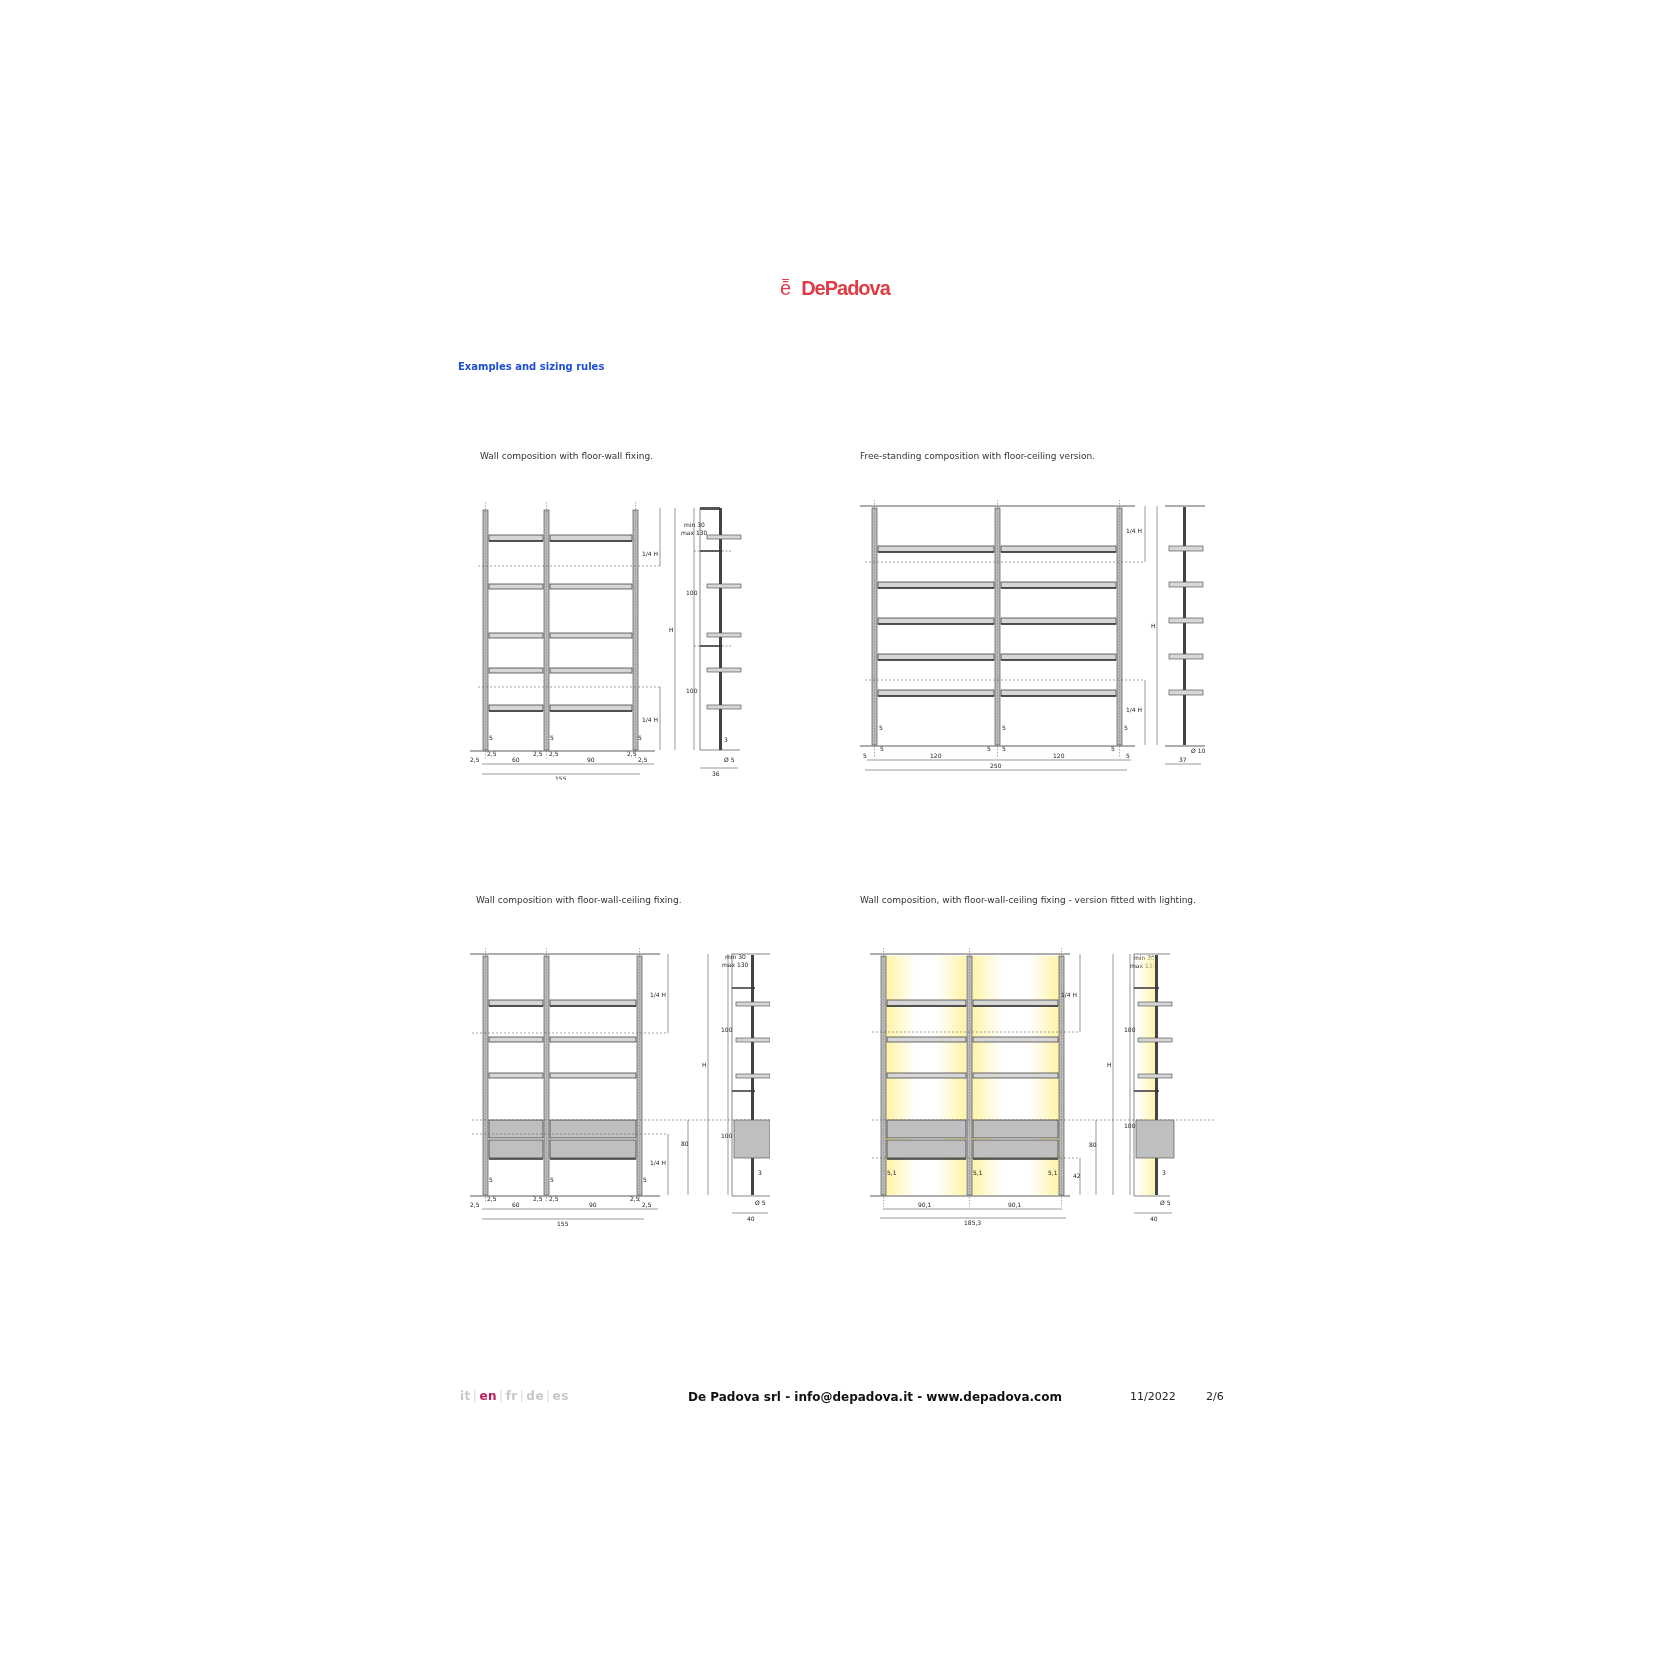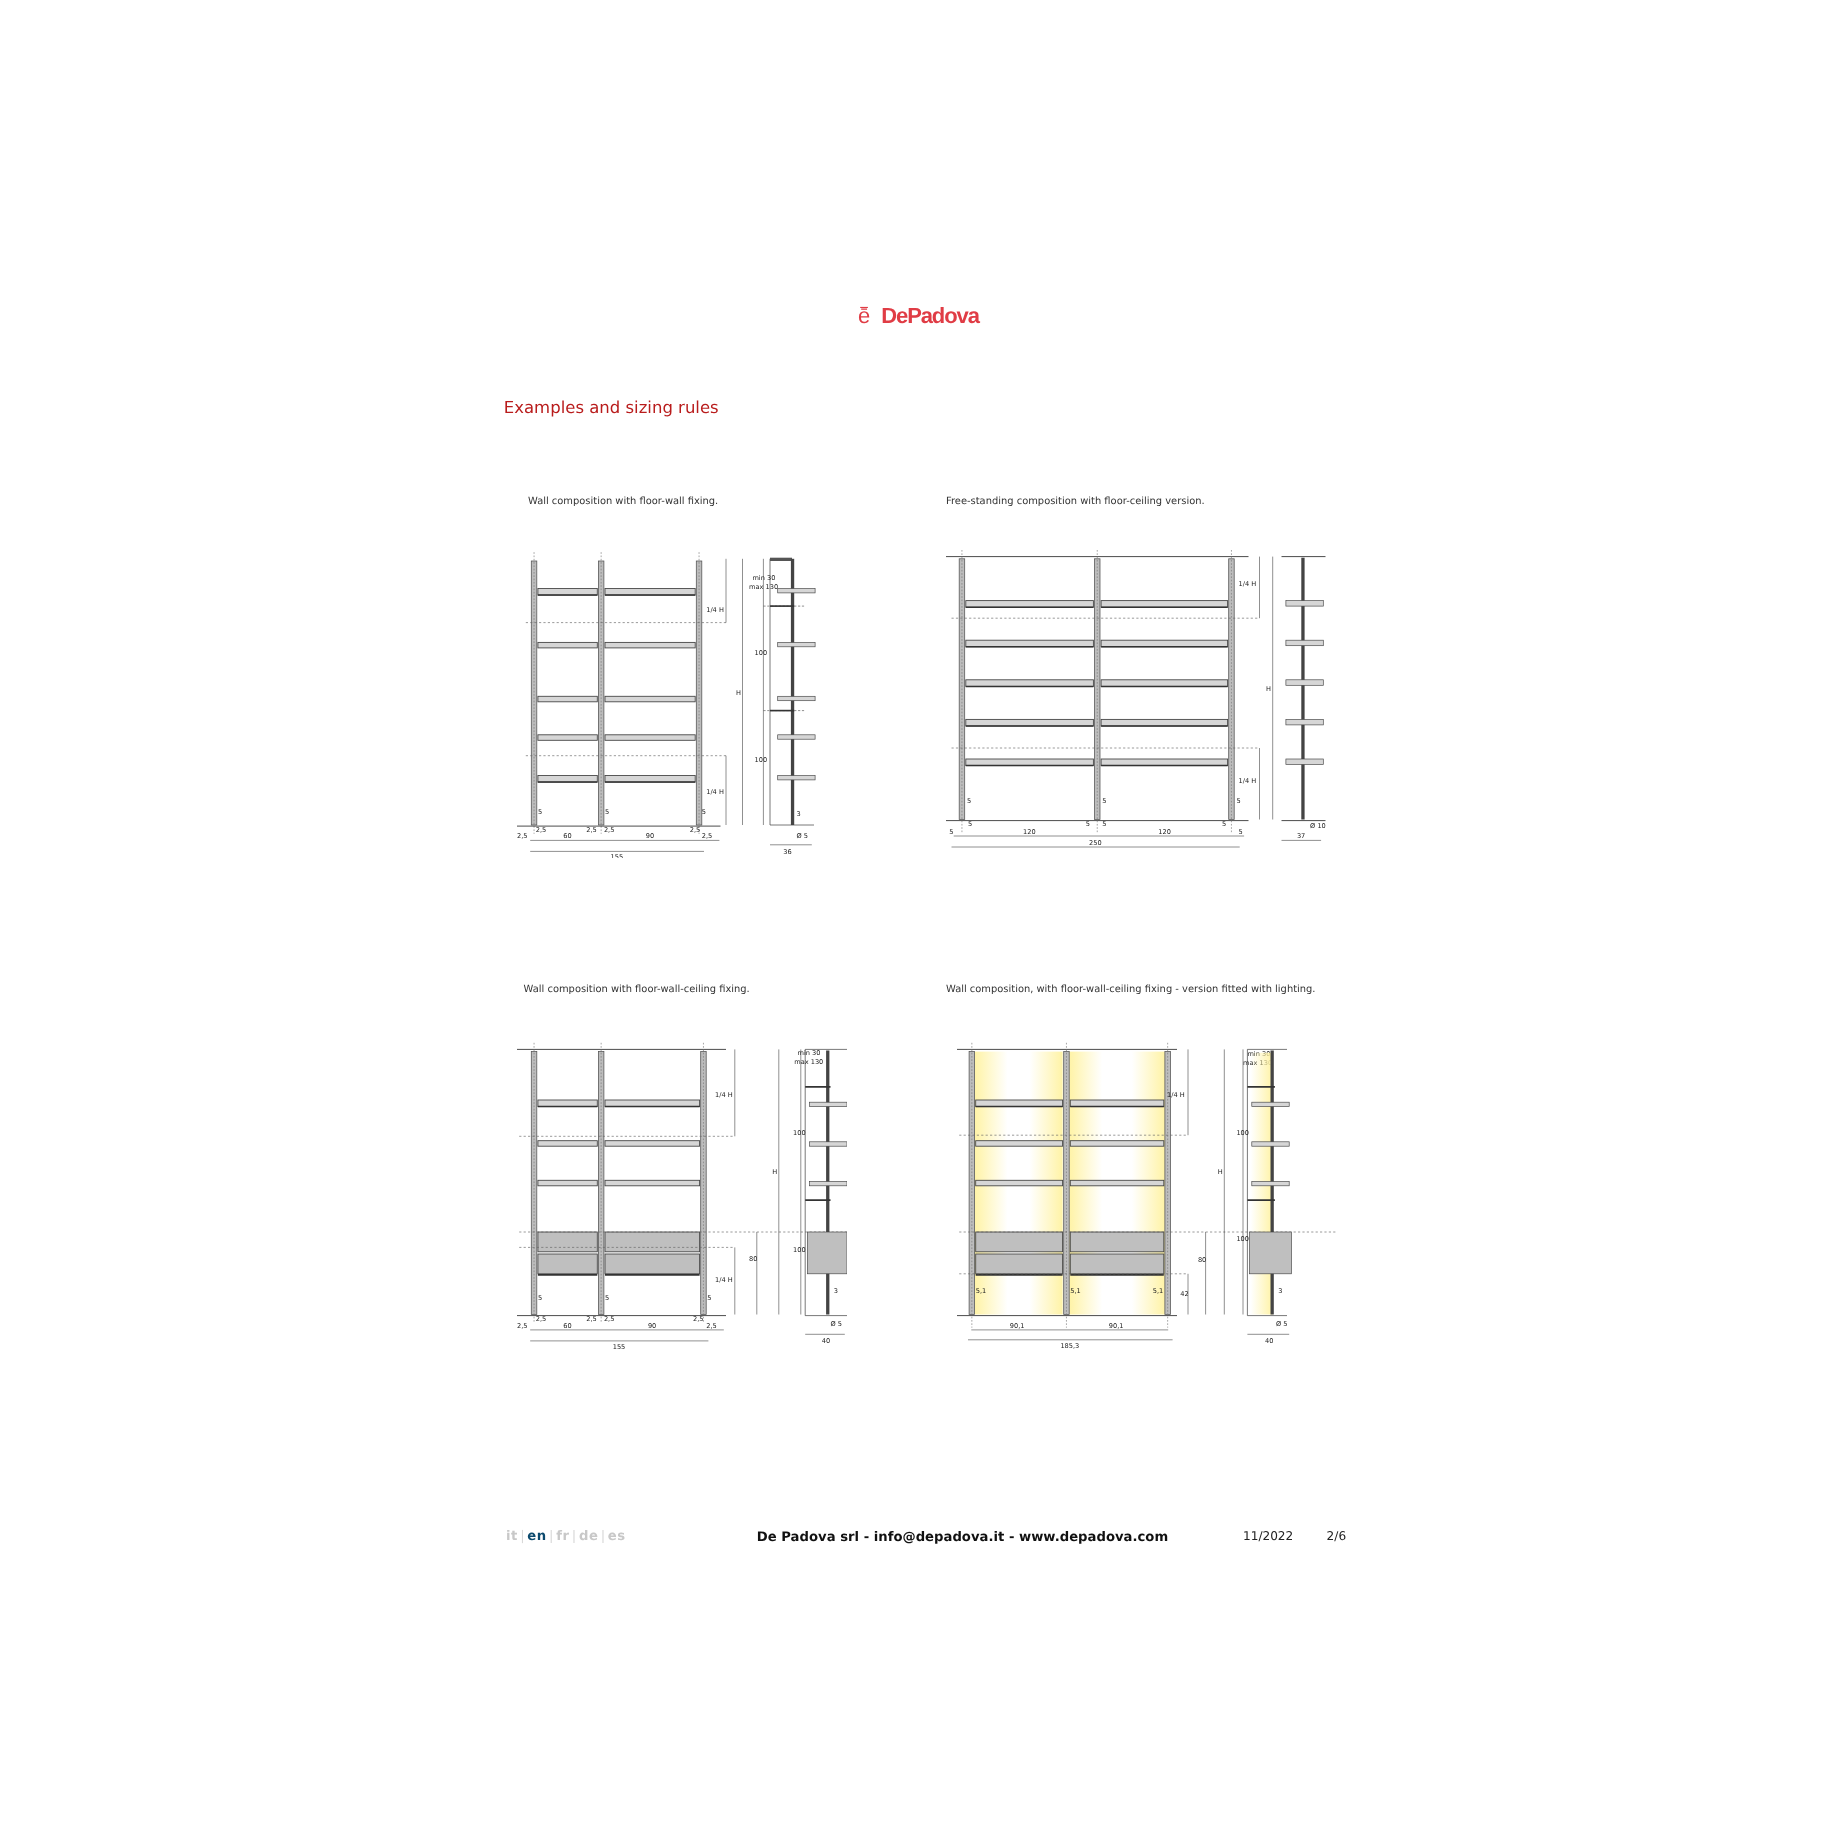--- a/index.html
+++ b/index.html
@@ -2,26 +2,26 @@
 <html><head>
 <meta charset="utf-8">
 <style>
   html, body { margin: 0; padding: 0; background: #ffffff; }
   body { width: 1676px; height: 1676px; position: relative; overflow: hidden;
          font-family: "DejaVu Sans", "Liberation Sans", sans-serif; color: #1a1a1a; }
   .logo { position: absolute; left: 780px; top: 277px; color: #e03c45; font-family: "Liberation Sans", sans-serif;
           font-weight: bold; font-size: 20px; letter-spacing: -1px; display: flex; align-items: baseline; gap: 10px; }
   .logo .mark { font-size: 20px; font-weight: normal; letter-spacing: 0; position: relative; }
   .logo .mark::before { content: ""; position: absolute; left: 2px; right: 2px; top: 2px; height: 1px; background: #e03c45; }
-  .section-title { position: absolute; left: 458px; top: 361px; font-size: 15px; font-weight: normal; color: #b91c1c; }
+  .section-title { position: absolute; left: 458px; top: 361px; font-size: 10px; font-weight: bold; color: #1d4ed8; }
   .caption { position: absolute; font-size: 9px; color: #333; }
   .drawing { position: absolute; }
   .footer-lang { position: absolute; left: 460px; top: 1389px; font-size: 12px; font-weight: bold; color: #c8c8c8; letter-spacing: 0.5px; }
   .footer-lang .sep { color: #d8d8d8; font-weight: normal; margin: 0 2px; }
-  .footer-lang .active { color: #0c4a6e; text-align: right; }
+  .footer-lang .active { color: #be185d; text-align: right; }
   .footer-company { position: absolute; left: 688px; top: 1390px; font-size: 12px; font-weight: bold; color: #111; }
   .footer-date { position: absolute; left: 1130px; top: 1390px; font-size: 11px; color: #222; }
   .footer-page { position: absolute; left: 1206px; top: 1390px; font-size: 11px; color: #222; }
   svg text { font-family: "DejaVu Sans", sans-serif; font-size: 6px; fill: #222; }
 </style>
 </head>
 <body>
 
 <div class="logo">
   <span class="mark">ē</span>

